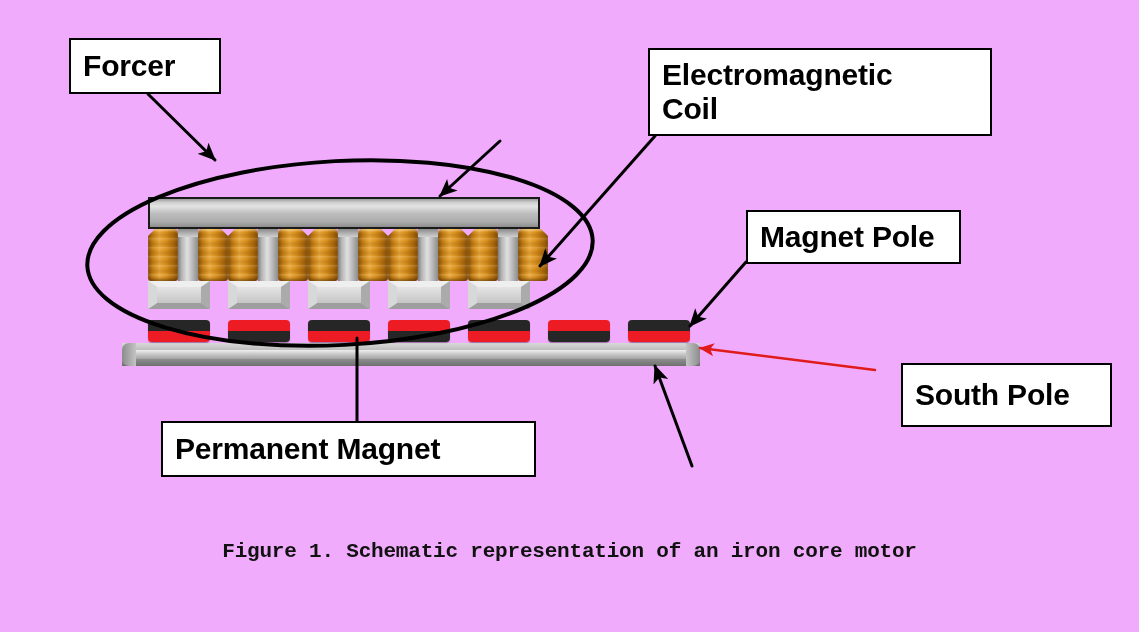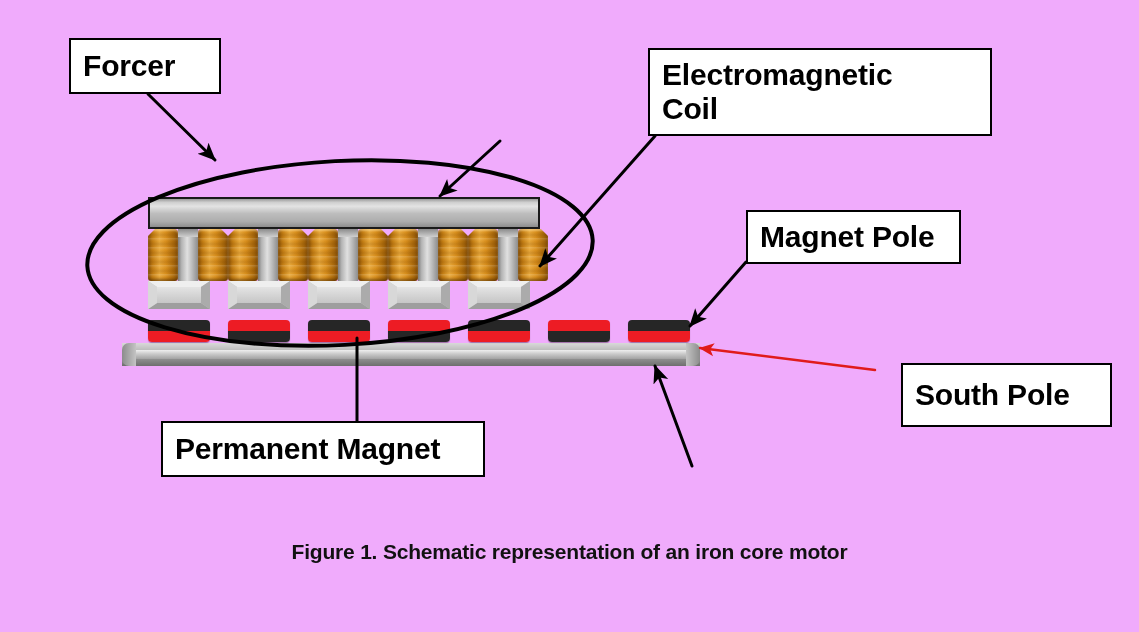--- a/index.html
+++ b/index.html
@@ -38,20 +38,21 @@
   #caption{
     position:absolute;
     left:0; right:0;
     top:540px;
     text-align:center;
     font-size:21px;
     font-weight:bold;
     color:#111111;
     letter-spacing:-0.2px;
     z-index:40;
+    font-family:Liberation Mono, monospace;
   }
 
   
   #leaders, #ellipse-layer{
     position:absolute;
     left:0; top:0;
     width:1139px; height:632px;
     overflow:visible;
     pointer-events:none;
   }
@@ -315,17 +316,17 @@
         <line x1="357" y1="421" x2="357" y2="338" stroke="#000000" stroke-width="3" stroke-linecap="round"></line>
         <line x1="692" y1="466" x2="655" y2="366" stroke="#000000" stroke-width="3" stroke-linecap="round" marker-end="url(#ah-black)"></line>
       </g>
   </svg>
 
   <div class="callout" style="left: 69px; top: 38px; width: 152px; height: 56px; font-size: 30px;">Forcer</div>
   <div class="callout" style="left: 648px; top: 48px; width: 344px; height: 88px; font-size: 30px;">Electromagnetic
 Coil</div>
   <div class="callout" style="left: 746px; top: 210px; width: 215px; height: 54px; font-size: 30px;">Magnet Pole</div>
   <div class="callout" style="left: 875px; top: 363px; width: 211px; height: 64px; font-size: 30px; margin-left: 26px;">South Pole</div>
-  <div class="callout" style="left: 161px; top: 421px; width: 324px; height: 56px; font-size: 30px;">Permanent Magnet</div>
+  <div class="callout" style="left: 161px; top: 421px; width: 375px; height: 56px; font-size: 30px;">Permanent Magnet</div>
 
   <div id="caption">Figure 1. Schematic representation of an iron core motor</div>
 
 </div>
 
 </body></html>

